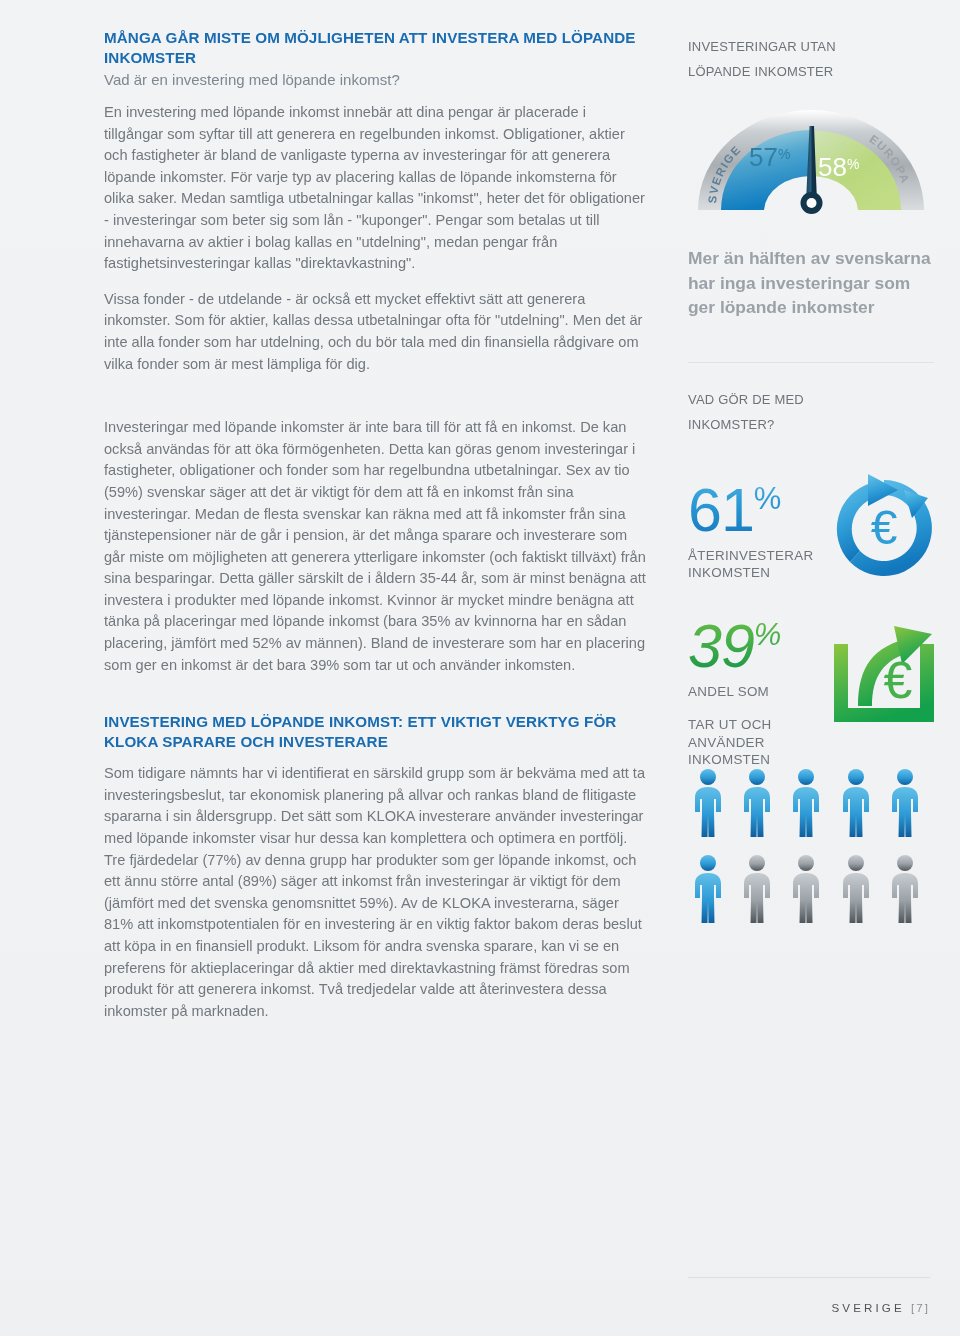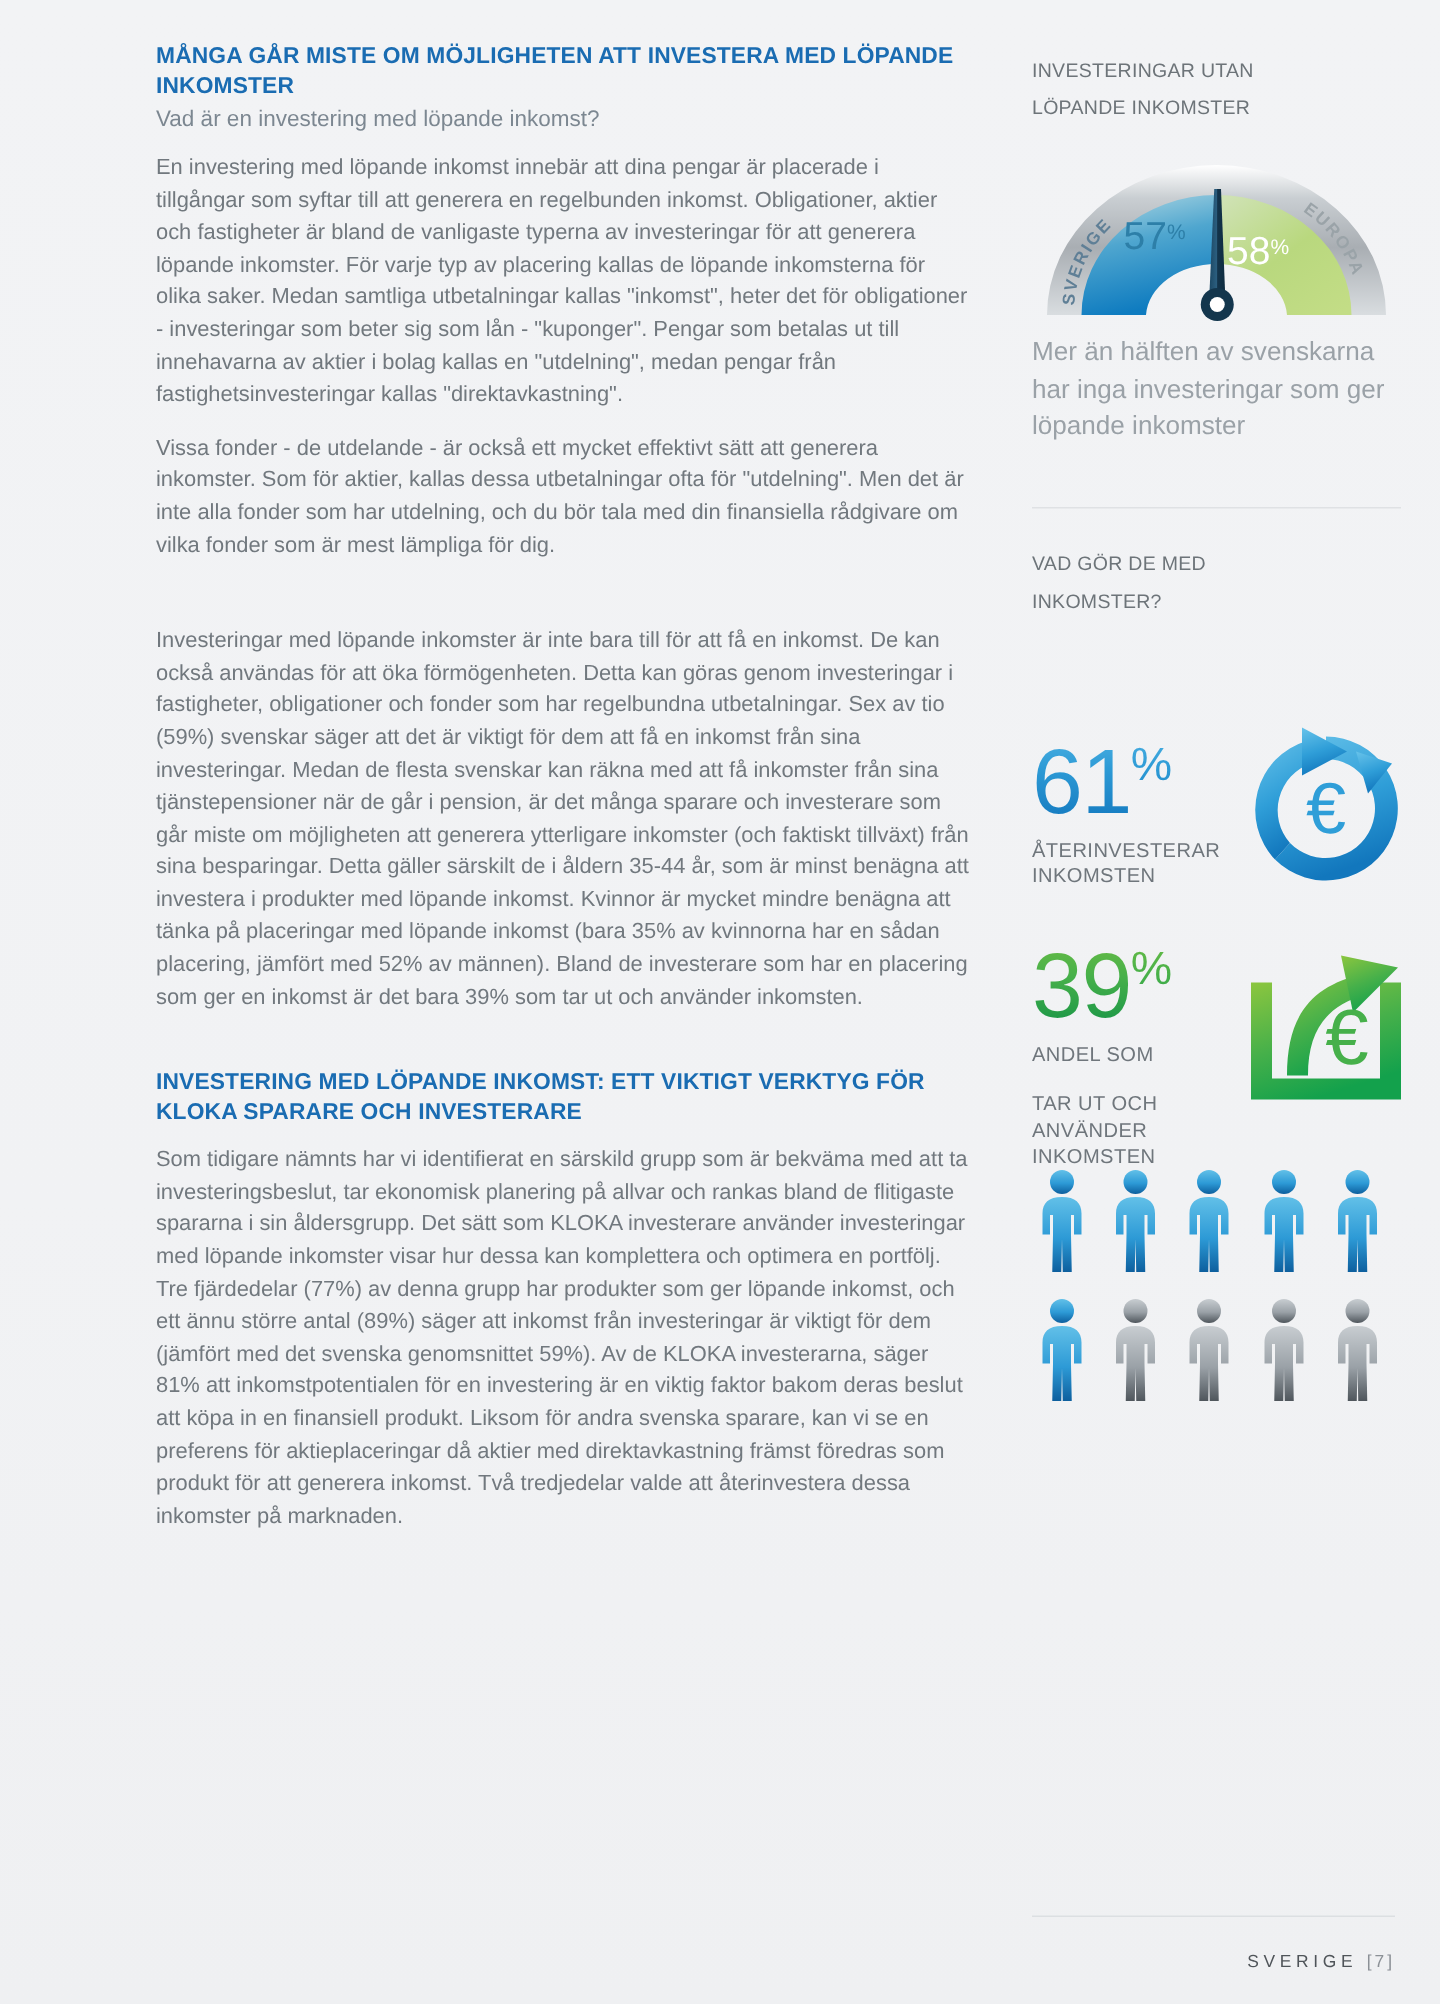--- a/index.html
+++ b/index.html
@@ -110,20 +110,21 @@
     background: linear-gradient(180deg,#5bbbe8 0%, #2e9bd6 45%, #1176bd 100%);
     -webkit-background-clip: text;
     background-clip: text;
     color: transparent;
   }
   .num-green {
     background: linear-gradient(180deg,#79c143 0%, #46b04a 50%, #159347 100%);
     -webkit-background-clip: text;
     background-clip: text;
     color: transparent;
+    font-style: italic;
   }
   .stat-label {
     color: #6f767c;
     font-size: 13.4px;
     line-height: 17.5px;
     letter-spacing: 0.3px;
     margin: 6px 0 0 0;
   }
 
   
@@ -233,32 +234,32 @@
 
           <text x="61" y="60" font-size="26" fill="#2d7fa8" font-family="Liberation Sans, sans-serif">57<tspan font-size="14" dy="-7">%</tspan></text>
           <text x="130" y="70" font-size="26" fill="#ffffff" font-family="Liberation Sans, sans-serif">58<tspan font-size="14" dy="-7">%</tspan></text>
 
           <path d="M121.5,20 L126,20 L129,96 L118,96 Z" fill="url(#gNeedle)"></path>
           <circle cx="123.5" cy="97" r="11" fill="#13364d"></circle>
           <circle cx="123.5" cy="97" r="5" fill="#ffffff"></circle>
         </svg>
       </div>
 
-      <div class="right-sub" style="margin-top:4px;">Mer än hälften av svenskarna har inga investeringar som ger löpande inkomster</div>
+      <div class="right-sub" style="margin-top:28px;font-weight:bold;">Mer än hälften av svenskarna har inga investeringar som ger löpande inkomster</div>
     </div>
 
     <div style="height:42px;"></div>
     <div class="hr-line"></div>
     <div style="height:24px;"></div>
 
     <div>
       <div class="right-title">VAD GÖR DE MED</div>
       <div class="right-title">INKOMSTER?</div>
 
-      <div class="stat-row" style="margin-top:66px;height:128px;">
+      <div class="stat-row" style="margin-top:31px;height:128px;">
         <div style="position:absolute;left:0;top:0;width:126px;">
           <div class="stat-num num-blue"><span>61</span><span class="pct">%</span></div>
           <div class="stat-label">ÅTERINVESTERAR</div>
           <div class="stat-label" style="margin-top:0;">INKOMSTEN</div>
         </div>
 
         <svg width="112" height="112" viewBox="0 0 112 112" style="position:absolute;right:-6px;top:4px;">
           <defs>
             <linearGradient id="euroBlue" x1="0" y1="0" x2="0.3" y2="1">
               <stop offset="0%" stop-color="#68c3ea"></stop>

